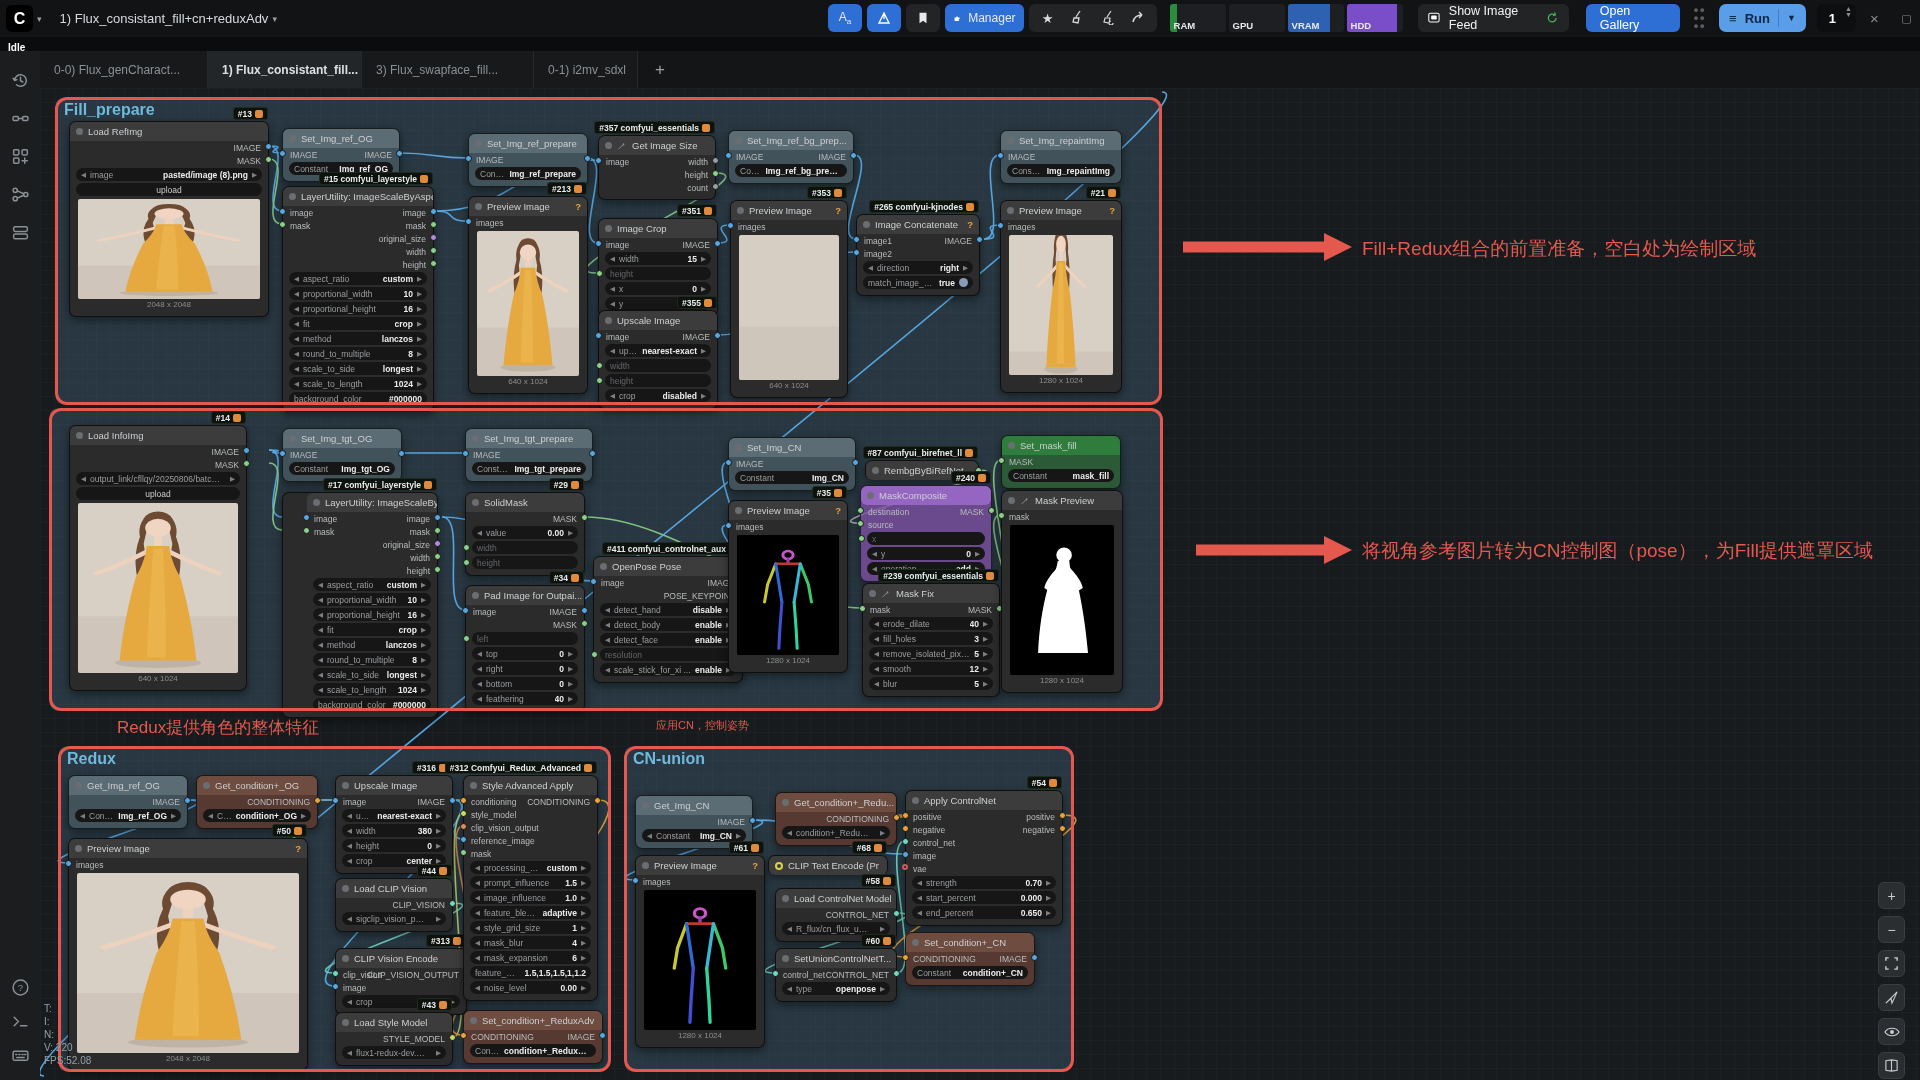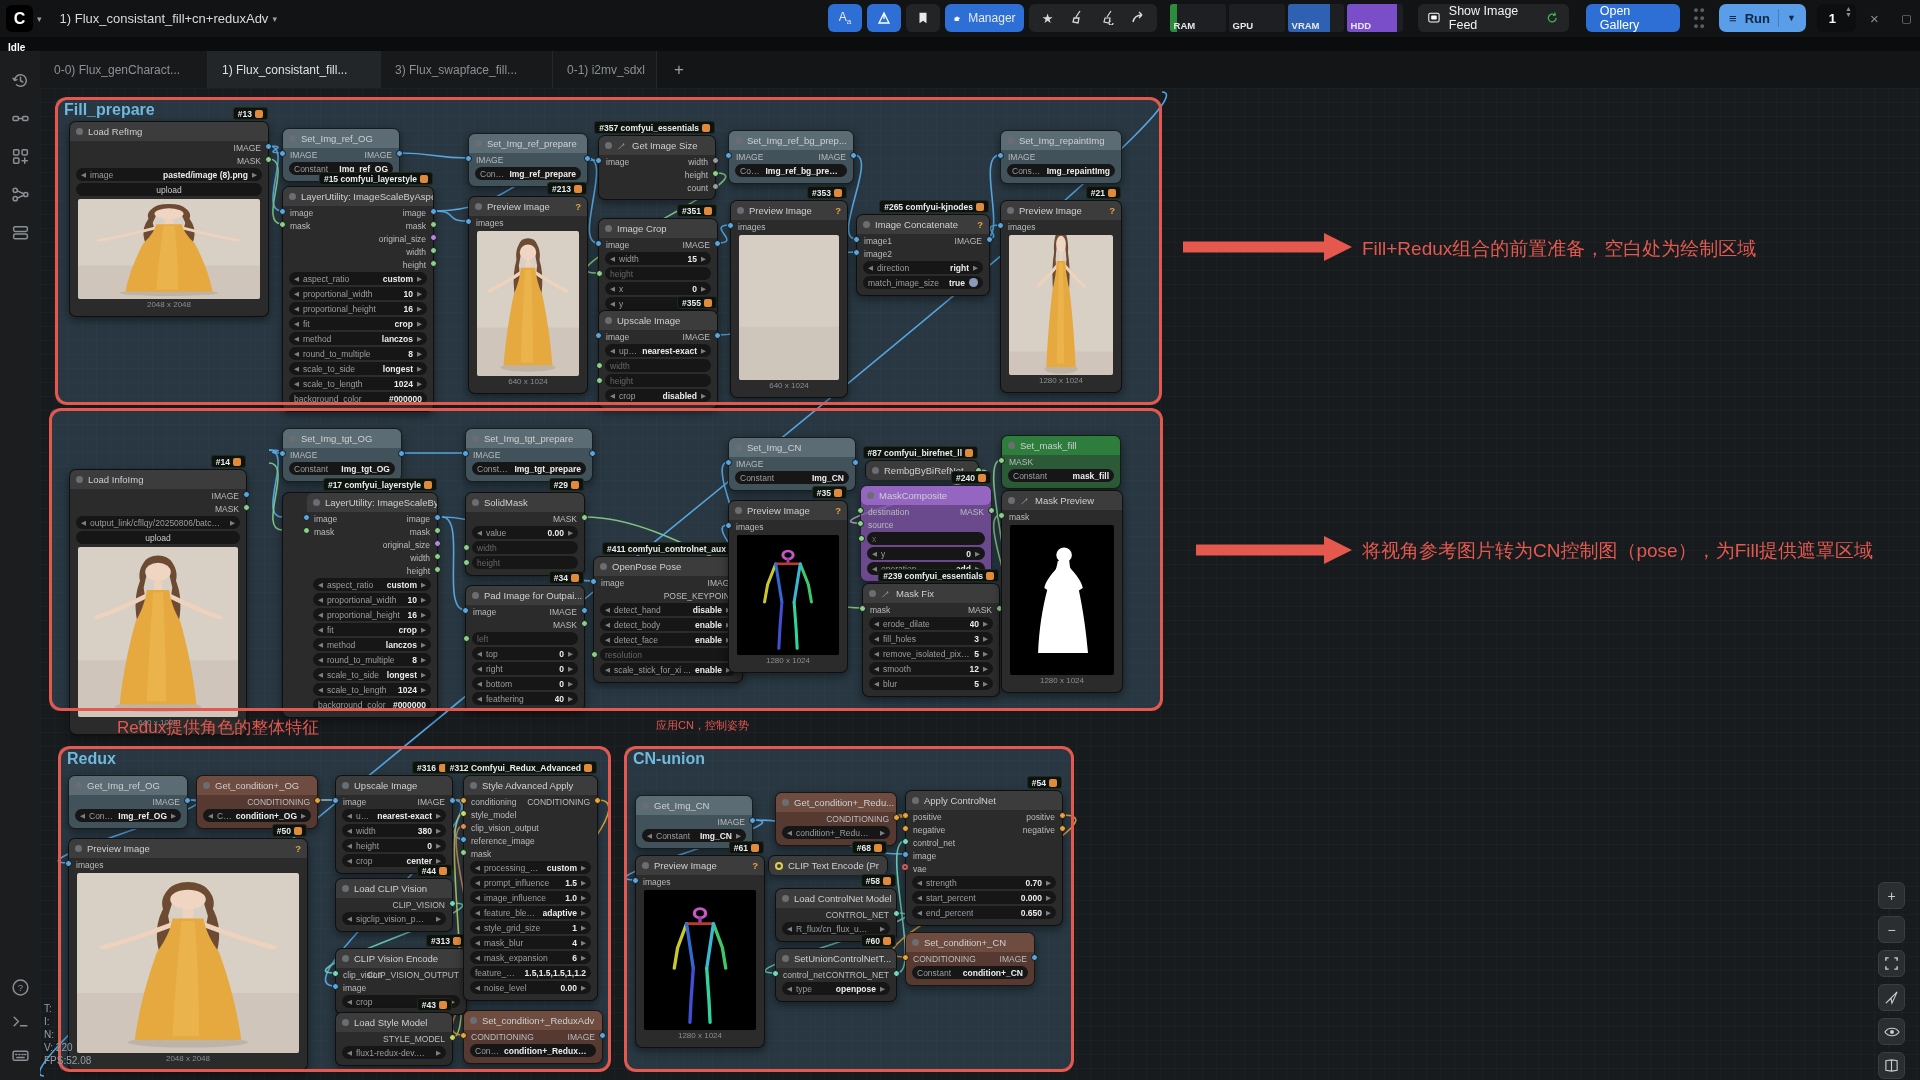--- a/index.html
+++ b/index.html
@@ -206,21 +206,21 @@
       <span class="winbtn" style="font-size:11px">▢</span>
     </div>
   </div>
 
   <div id="statusbar">
     <span>Idle</span>
   </div>
 
   <div id="tabbar">
       <div class="tab" style="width: 168px;">0-0) Flux_genCharact...</div>
-      <div class="tab active" style="width: 173px;">1) Flux_consistant_fill...</div>
+      <div class="tab active" style="width: 154px; font-weight: bold;">1) Flux_consistant_fill...</div>
       <div class="tab" style="width: 172px;">3) Flux_swapface_fill...</div>
       <div class="tab" style="width: 104px;">0-1) i2mv_sdxl</div>
       <div id="tab-add">+</div>
     </div>
 
   <div id="sidebar">
     <div id="side-top">
         <div class="side-ic" style="margin-top: 12px;">
           <svg width="19" height="19" viewBox="0 0 18 18">
             <path d="M3.5 9a5.5 5.5 0 1 1 1.7 4 M3.5 9l-1.5-2 M3.5 9l2.2-.8 M9 6v3.2l2.2 1.2" stroke="#8a9096" stroke-width="1.4" fill="none" stroke-linecap="round"></path>
@@ -717,21 +717,21 @@
           </div>
           <div class="imgwrap" style="height:145px">
             <svg viewBox="0 0 100 150" preserveAspectRatio="none">
               <rect width="100" height="150" fill="#d6cdc3"></rect>
               <rect y="95" width="100" height="55" fill="#c9bfb4" opacity=".55"></rect>
             </svg>
           </div>
           <div class="caption">640 x 1024</div>
           <div style="height:5px"></div>
         </div>
-        <div class="node" style="left: 856px; top: 214px; width: 134px;">
+        <div class="node" style="left: 856px; top: 214px; width: 124px;">
           <div class="badge">
             <span>#265 comfyui-kjnodes</span>
             <span class="paw"></span>
           </div>
           <div class="hdr">
             <span class="dot"></span>
             <span>Image Concatenate</span>
             <span class="help">?</span>
           </div>
           <div class="iorow">
@@ -806,21 +806,21 @@
       <path d="M43 43 C33 50 22 57 12 62" stroke="#edd2bd" stroke-width="3.6" fill="none" stroke-linecap="round"></path>
       <path d="M57 43 C67 50 78 57 88 62" stroke="#edd2bd" stroke-width="3.6" fill="none" stroke-linecap="round"></path>
       <path d="M43 38 C42 48 40 56 36 66 C32 86 28 112 26 139 L74 139 C72 112 68 86 64 66 C60 56 58 48 57 38 Z" fill="#e5a93f"></path>
       <path d="M47 40 C46 60 44 100 43 136 L55 136 C55 100 54 60 53 40 Z" fill="#f0bb55" opacity=".55"></path>
       </g>
             </svg>
           </div>
           <div class="caption">1280 x 1024</div>
           <div style="height:5px"></div>
         </div>
-        <div class="node" style="left: 69px; top: 425px; width: 178px; margin-top: 44px;">
+        <div class="node" style="left: 69px; top: 425px; width: 178px;">
           <div class="badge">
             <span>#14</span>
             <span class="paw"></span>
           </div>
           <div class="hdr">
             <span class="dot"></span>
             <span>Load InfoImg</span>
           </div>
           <div class="iorow">
             <span class="outp">IMAGE</span>

